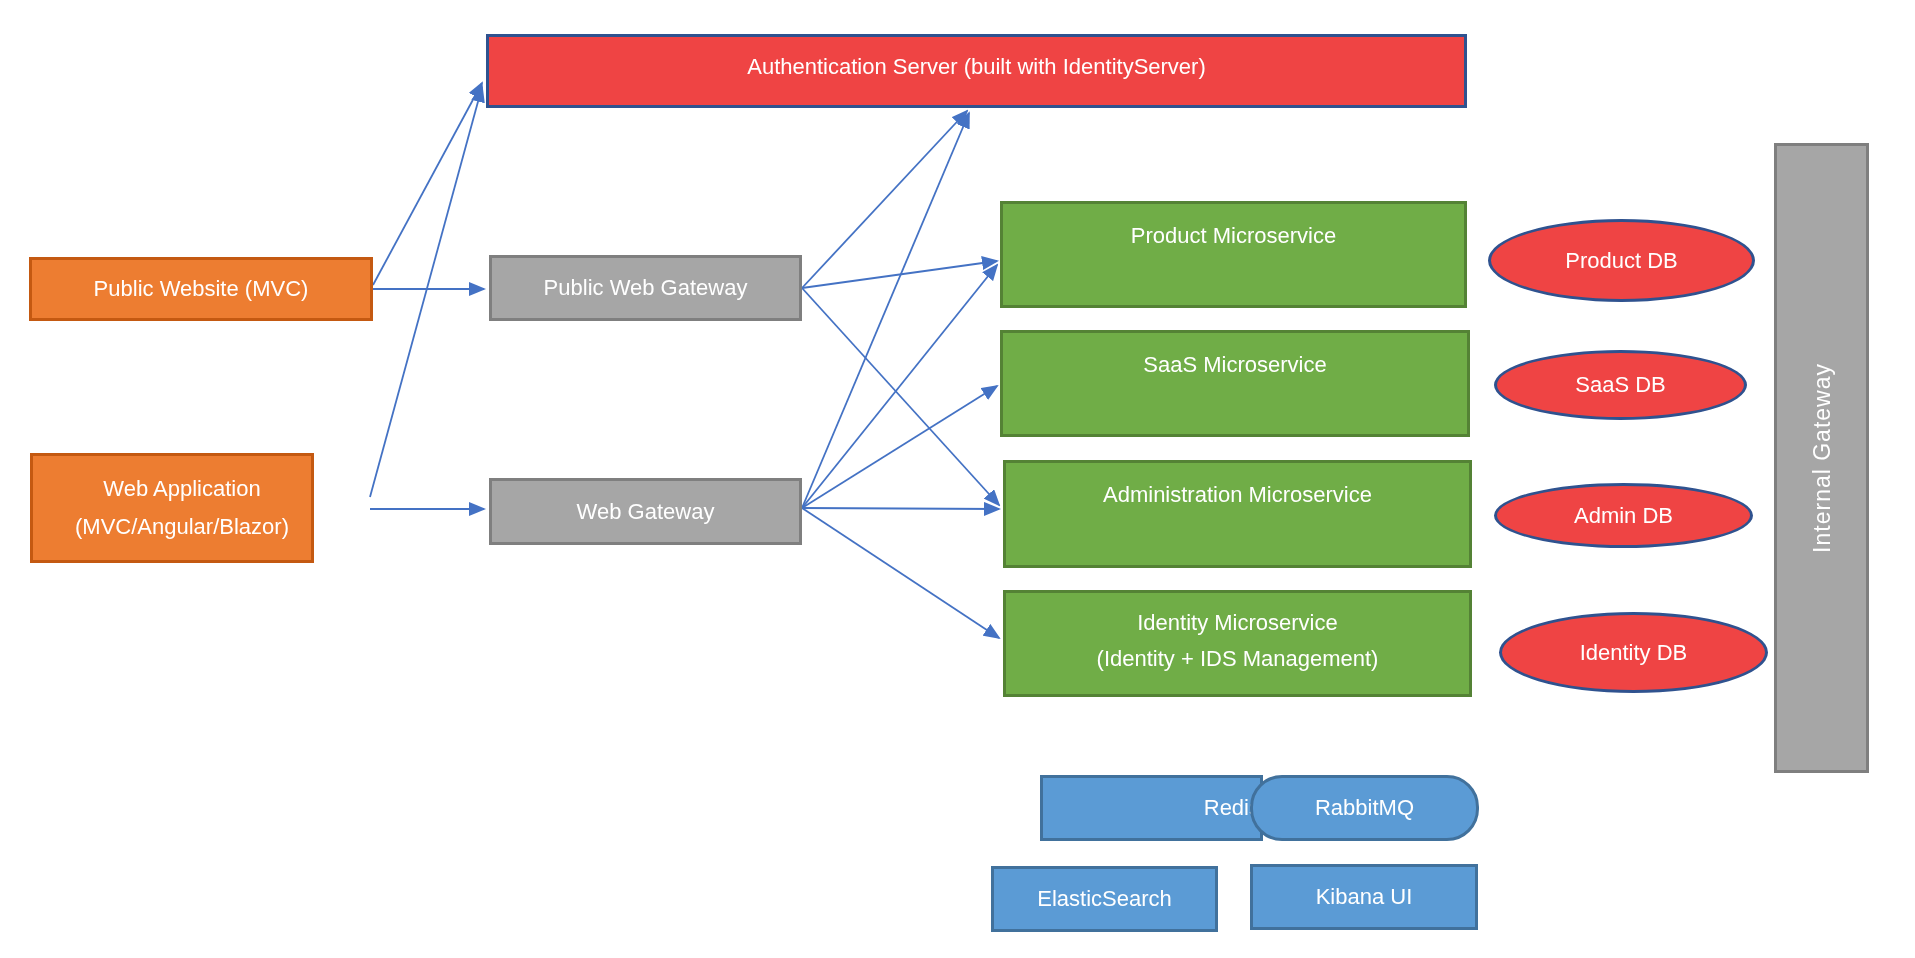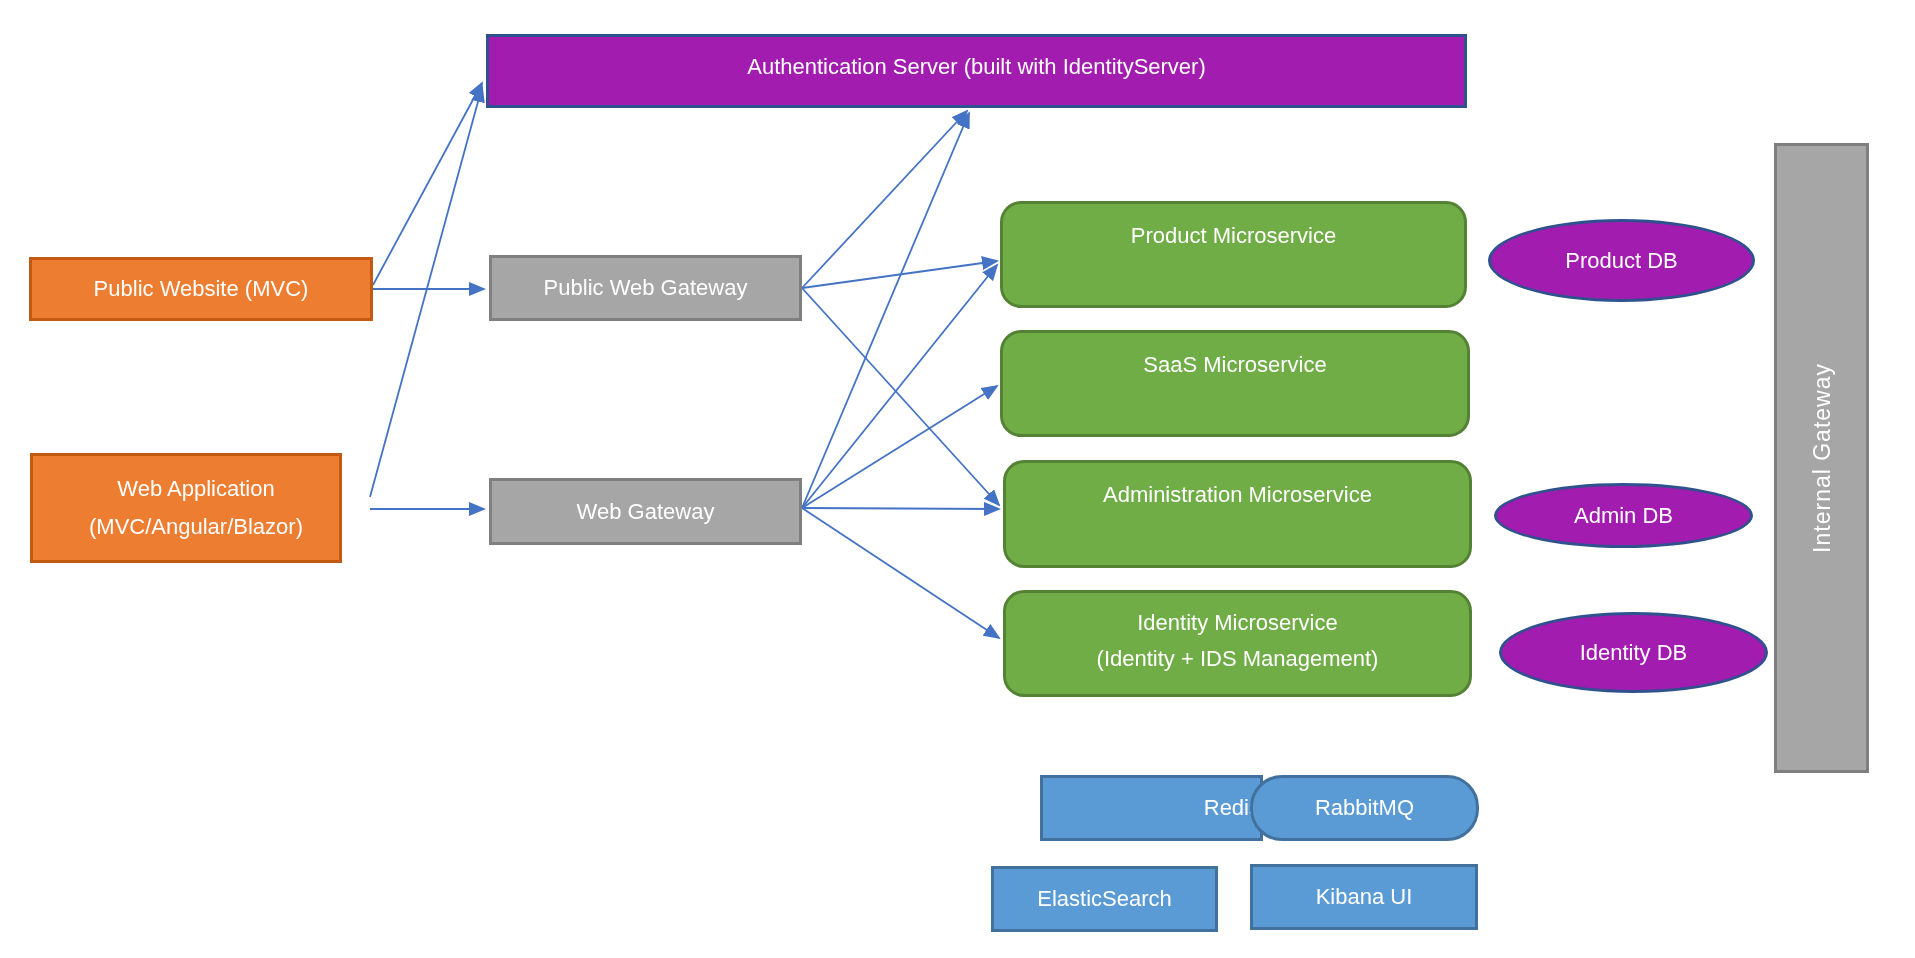--- a/index.html
+++ b/index.html
@@ -13,28 +13,28 @@
   #edge-layer{
     position:absolute;left:0;top:0;width:1915px;height:958px;
     pointer-events:none;
   }
   .node{
     position:absolute;box-sizing:border-box;
     display:flex;align-items:center;justify-content:center;
     color:#ffffff;text-align:center;
     font-size:22px;line-height:30px;
   }
-  .blue   {background:#a21caf;border:3px solid #2F528F;}
+  .blue   {background:#ef4444;border:3px solid #2F528F;}
   .orange {background:#ED7D31;border:3px solid #C45911;}
   .gray   {background:#A6A6A6;border:3px solid #7F7F7F;}
   .green  {background:#70AD47;border:3px solid #548235;}
   .lblue  {background:#5B9BD5;border:3px solid #41719C;}
   .ellipse{border-radius:50%;}
   .col{flex-direction:column;}
-  .green.col{justify-content:flex-start;padding-top:14px;line-height:36px;border-radius:21px;}
+  .green.col{justify-content:flex-start;padding-top:14px;line-height:36px;}
   .auth-box{align-items:flex-start;padding-top:12px;line-height:36px;}
   .two-line{line-height:38px;}
   .vertical-label{
     writing-mode:vertical-rl;
     transform:rotate(180deg);
     font-size:23px;
     letter-spacing:1px;
   }
 </style>
 </head>
@@ -65,21 +65,21 @@
   </svg>
 
   <div class="node blue auth-box" style="left:486px;top:34px;width:981px;height:74px;">
     <span>Authentication Server (built with IdentityServer)</span>
   </div>
 
   <div class="node orange" style="left:29px;top:257px;width:344px;height:64px;">
     <span>Public Website (MVC)</span>
   </div>
 
-  <div class="node orange col two-line" style="left:30px;top:453px;width:312px;height:110px;padding-left:20px;">
+  <div class="node orange col two-line" style="left:30px;top:453px;width:284px;height:110px;padding-left:20px;">
     <span>Web Application</span>
     <span>(MVC/Angular/Blazor)</span>
   </div>
 
   <div class="node gray" style="left:489px;top:255px;width:313px;height:66px;">
     <span>Public Web Gateway</span>
   </div>
 
   <div class="node gray" style="left:489px;top:478px;width:313px;height:67px;">
     <span>Web Gateway</span>
@@ -99,20 +99,23 @@
 
   <div class="node green col" style="left:1003px;top:590px;width:469px;height:107px;padding-top:12px;">
     <span>Identity Microservice</span>
     <span>(Identity + IDS Management)</span>
   </div>
 
   <div class="node blue ellipse" style="left:1488px;top:219px;width:267px;height:83px;">
     <span>Product DB</span>
   </div>
 
+  <div class="node blue ellipse" style="left:1494px;top:350px;width:253px;height:70px;">
+    <span>SaaS DB</span>
+  </div>
 
   <div class="node blue ellipse" style="left:1494px;top:483px;width:259px;height:65px;">
     <span>Admin DB</span>
   </div>
 
   <div class="node blue ellipse" style="left:1499px;top:612px;width:269px;height:81px;">
     <span>Identity DB</span>
   </div>
 
   <div class="node gray" style="left:1774px;top:143px;width:95px;height:630px;">

